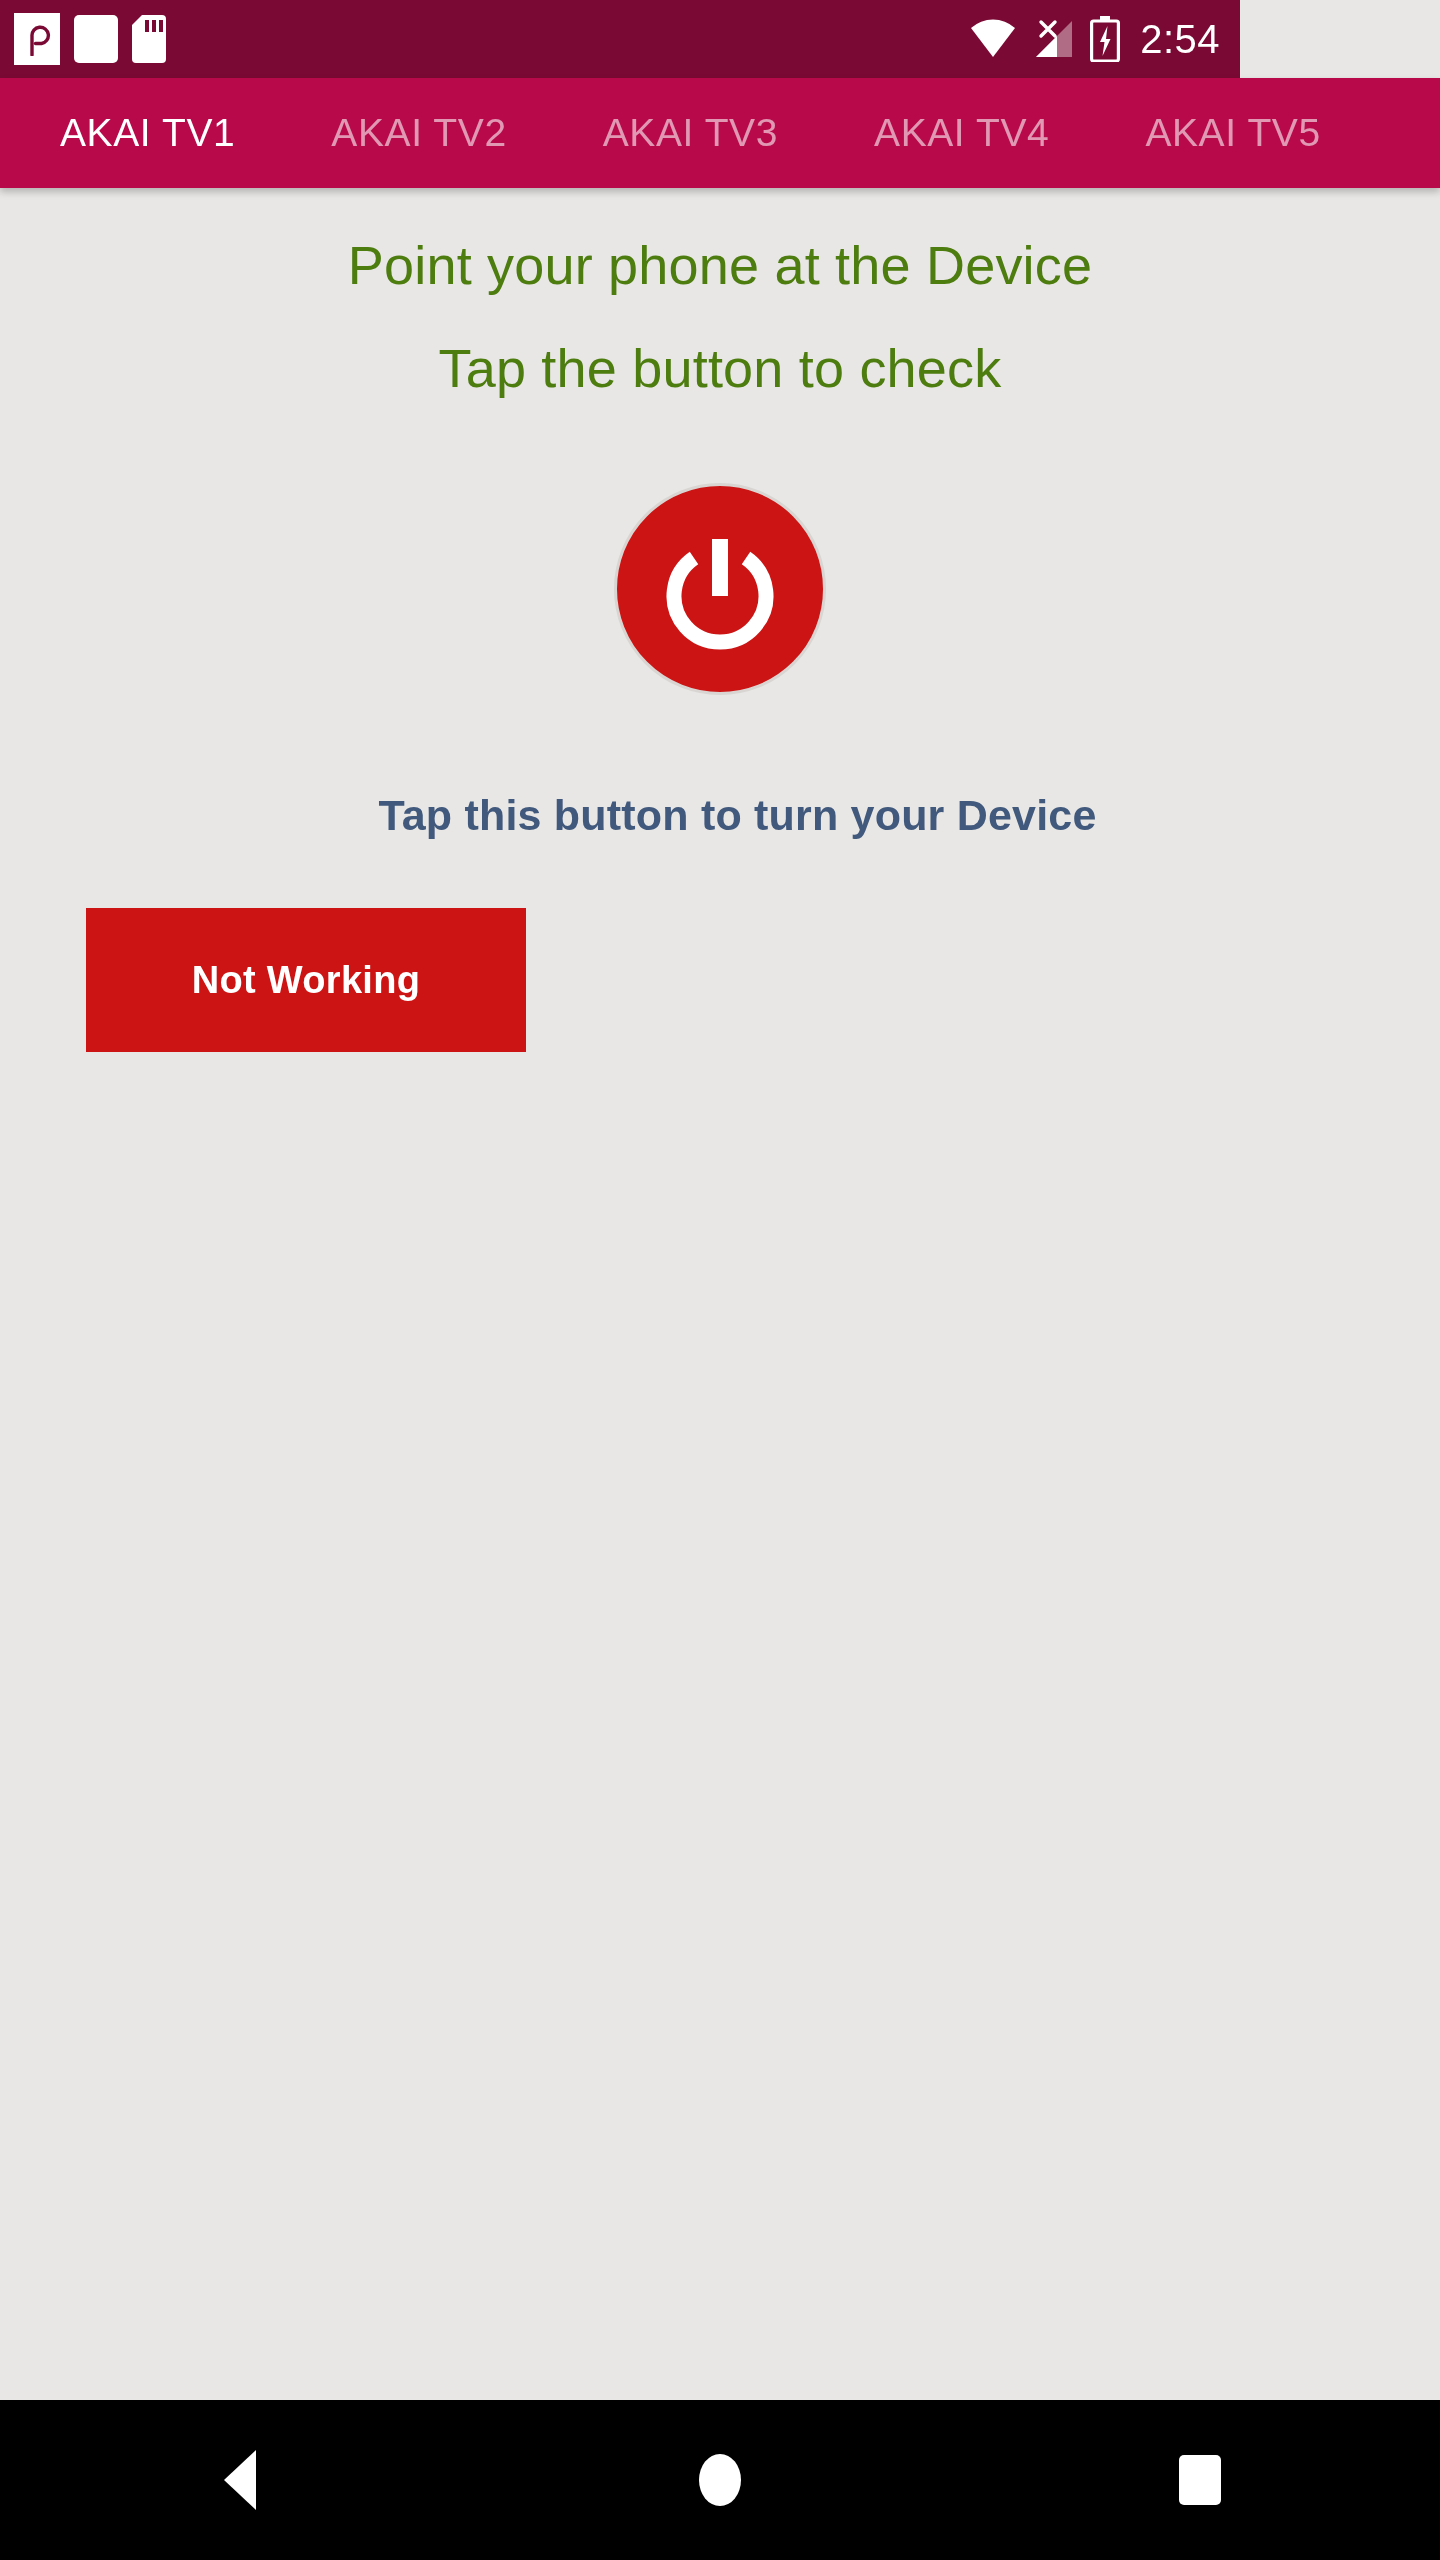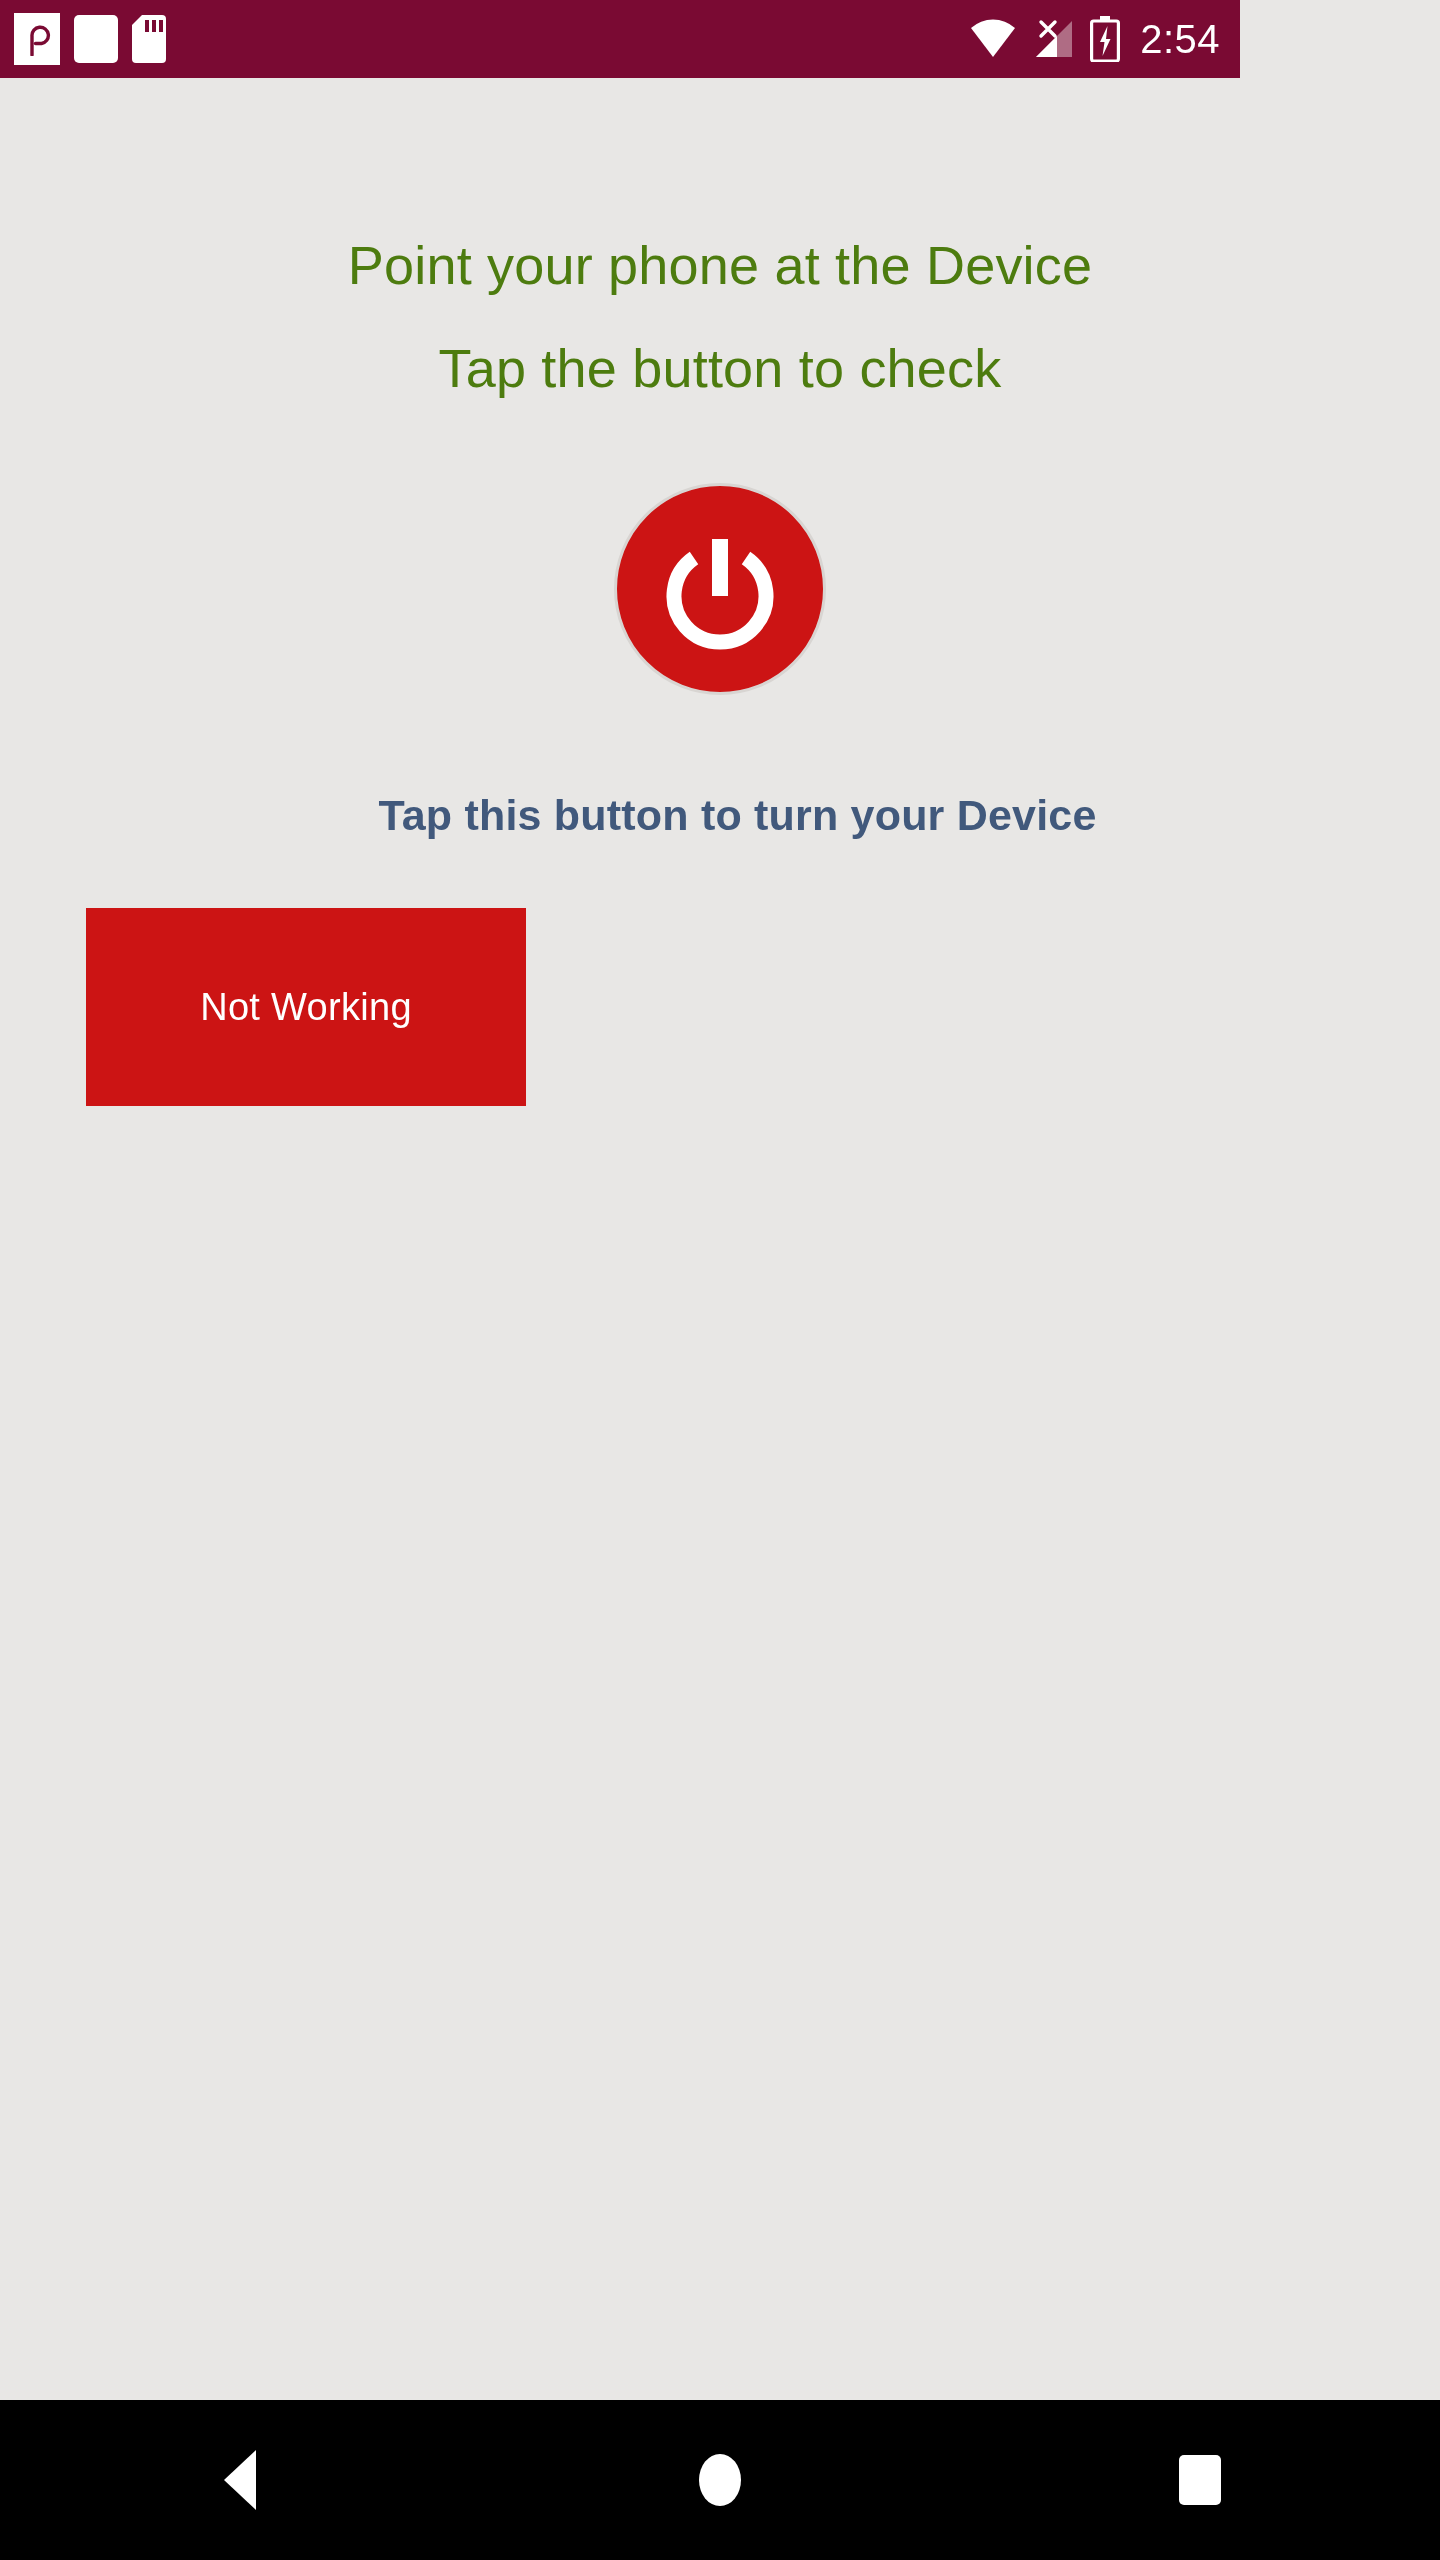--- a/index.html
+++ b/index.html
@@ -96,23 +96,23 @@
     letter-spacing:0.2px;
     padding-left:35px;
   }
 
   .action-row {
     margin-top:68px;
     display:flex; justify-content:space-between;
     padding:0 86px;
   }
   .action-btn {
-    width:440px; height:198px;
+    width:440px; height:144px;
     border:none; border-radius:0;
-    color:#ffffff; font-size:38px; font-weight:400;
+    color:#ffffff; font-size:38px; font-weight:700;
     font-family:"Liberation Sans", sans-serif;
     letter-spacing:0.3px;
     cursor:pointer;
     display:flex; align-items:center; justify-content:center;
   }
   .btn-not-working { background:#CC1414; }
   .btn-working { background:#08890C; }
 
   
   .nav-bar {
@@ -185,20 +185,27 @@
           <rect x="10" y="0" width="10" height="5" fill="#ffffff"></rect>
           <rect x="1.6" y="5" width="26.8" height="40" rx="2" fill="none" stroke="#ffffff" stroke-width="3.2"></rect>
           <path d="M17.5 10 L10 26 L14.5 26 L12.5 40 L20.5 23 L16 23 Z" fill="#ffffff"></path>
         </svg>
       </div>
 
       <div class="sb-time">2:54</div>
     </div>
   </div>
 
+  <div class="tab-bar">
+    <div class="tab active">AKAI TV1</div>
+    <div class="tab">AKAI TV2</div>
+    <div class="tab">AKAI TV3</div>
+    <div class="tab">AKAI TV4</div>
+    <div class="tab">AKAI TV5</div>
+  </div>
 
   <div class="content">
 
     <div class="headline headline-1">Point your phone at the Device</div>
 
     <div class="headline headline-2">Tap the button to check</div>
 
     <div class="power-wrap">
       <div class="power-button">
         <div class="power-glyph">

